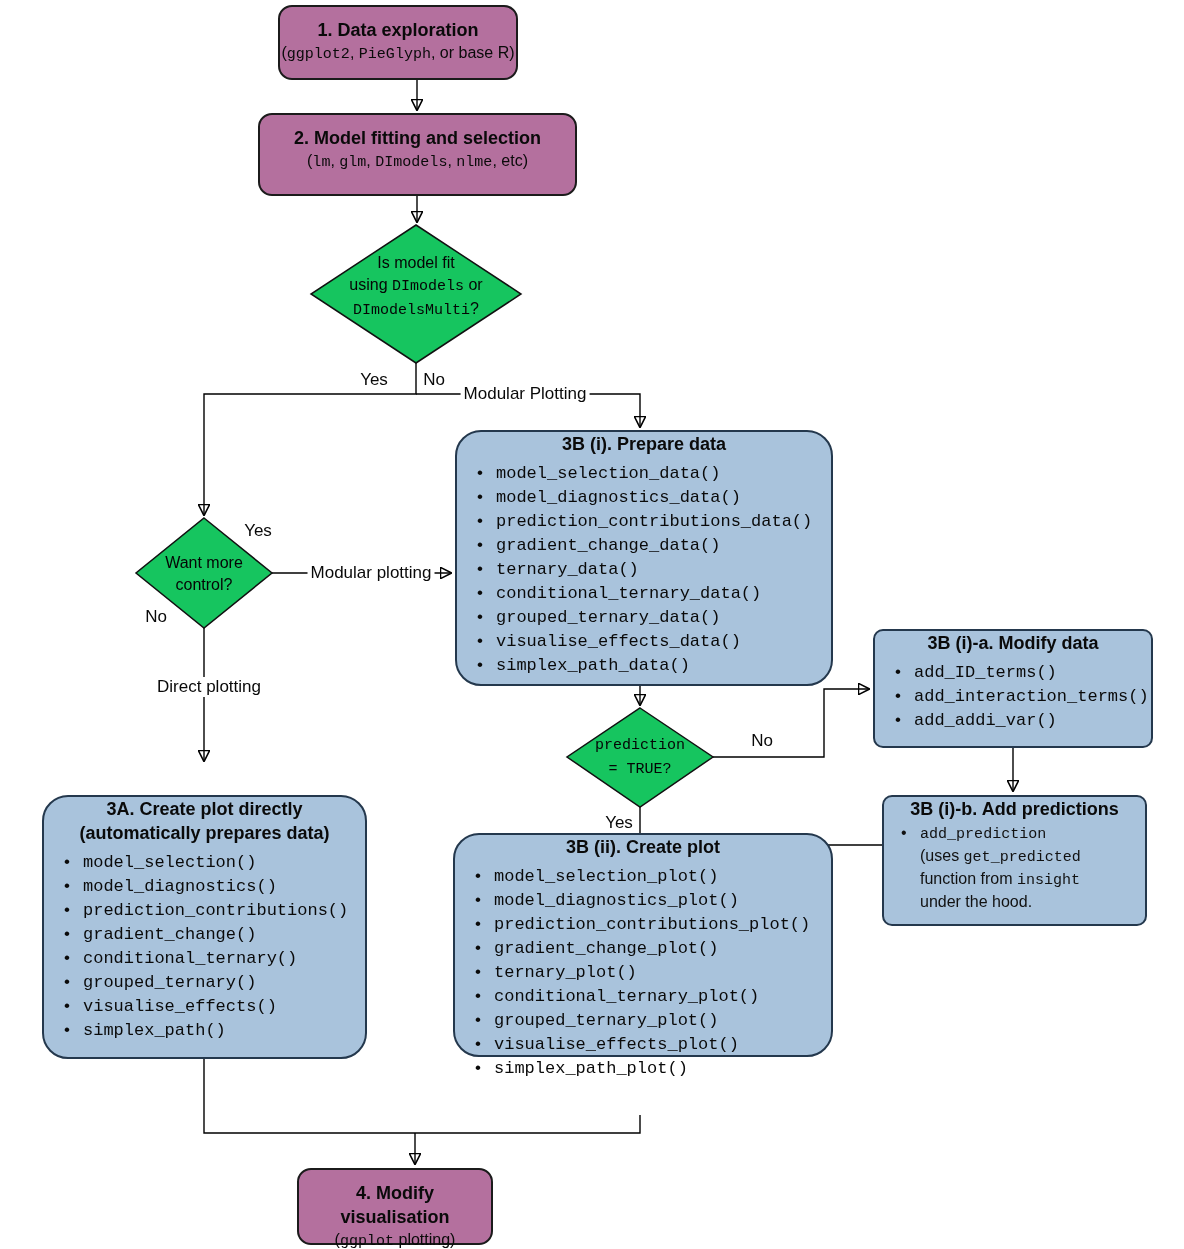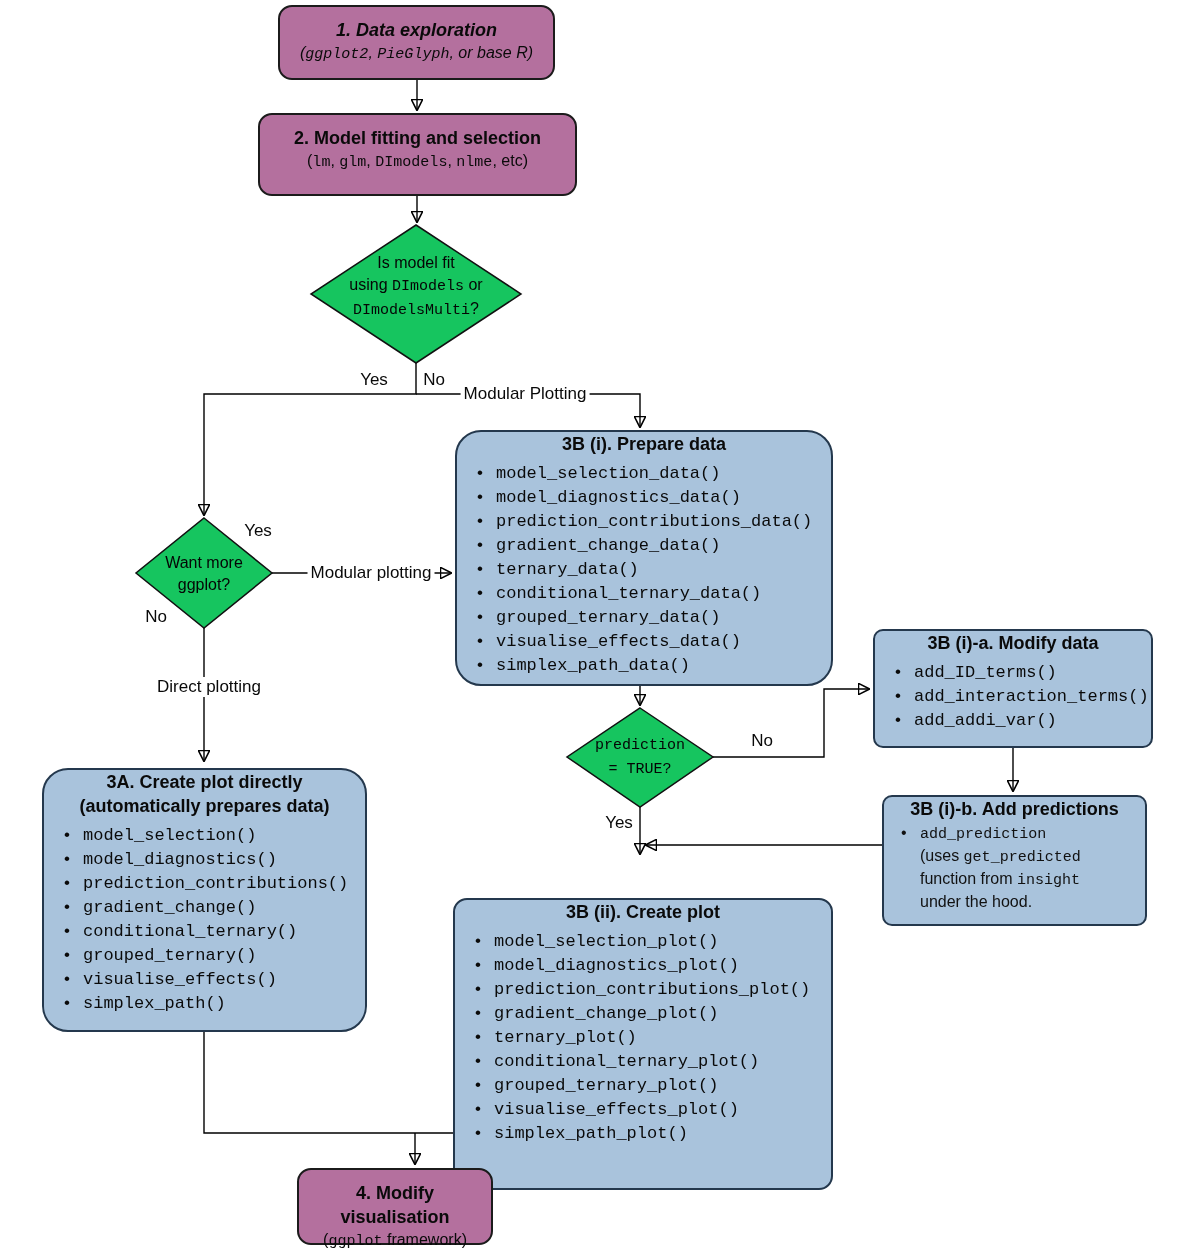--- a/index.html
+++ b/index.html
@@ -61,38 +61,38 @@
     <path d="M882 845 L647 845" marker-end="url(#arr)"></path>
     <path d="M640 807 L640 853" marker-end="url(#arr)"></path>
     <path d="M204 1029 L204 1133 L640 1133 L640 1115"></path>
     <path d="M415 1133 L415 1163" marker-end="url(#arr)"></path>
 
     <polygon points="416,225 521,294 416,363 311,294" style="fill:var(--c-green)" stroke="#111" stroke-width="1.5"></polygon>
     <polygon points="204,518 272,573 204,628 136,573" style="fill:var(--c-green)" stroke="#111" stroke-width="1.5"></polygon>
     <polygon points="640,708 713,757 640,807 567,757" style="fill:var(--c-green)" stroke="#111" stroke-width="1.5"></polygon>
   </svg>
 
-  <div class="node purple" style="left:278px; top:5px; width:277px; height:75px;font-style:italic;">
+  <div class="node purple" style="left:278px; top:5px; width:240px; height:75px;">
     <div class="node-title">1. Data exploration</div>
     <div class="node-sub"><span>(</span><span class="mono">ggplot2</span><span>, </span><span class="mono">PieGlyph</span><span>, or base R)</span></div>
   </div>
 
   <div class="node purple" style="left:258px; top:113px; width:319px; height:83px;">
     <div class="node-title">2. Model fitting and selection</div>
     <div class="node-sub"><span>(</span><span class="mono">lm</span><span>, </span><span class="mono">glm</span><span>, </span><span class="mono">DImodels</span><span>, </span><span class="mono">nlme</span><span>, etc)</span></div>
   </div>
 
   <div class="diamond-label" style="left:316px; top:252px; width:200px;">
       <div><span>Is model fit</span></div>
       <div><span>using </span><span class="mono">DImodels</span><span> or</span></div>
       <div><span class="mono">DImodelsMulti</span><span>?</span></div>
     </div>
   <div class="diamond-label" style="left:136px; top:552px; width:136px;">
       <div><span>Want more</span></div>
-      <div><span>ggplot?</span></div>
+      <div><span>control?</span></div>
     </div>
   <div class="diamond-label allmono" style="left:567px; top:734px; width:146px;">
       <div><span class="mono">prediction</span></div>
       <div><span class="mono">= TRUE?</span></div>
     </div>
 
   <div class="node blue" style="left:455px; top:430px; width:378px; height:256px;">
     <div class="node-title">3B (i). Prepare data</div>
     <ul class="fn-list">
         <li>model_selection_data()</li>
@@ -119,53 +119,53 @@
   <div class="node blue small" style="left:882px; top:795px; width:265px; height:131px;">
     <div class="node-title">3B (i)-b. Add predictions</div>
     <div class="bullet-lines">
         <div><span class="mono">add_prediction</span></div>
         <div><span>(uses </span><span class="mono">get_predicted</span></div>
         <div><span>function from </span><span class="mono">insight</span></div>
         <div><span>under the hood.</span></div>
       </div>
   </div>
 
-  <div class="node blue" style="left:453px; top:898px; width:380px; height:292px;border-radius:14px;">
+  <div class="node blue" style="left:453px; top:833px; width:380px; height:224px;">
     <div class="node-title">3B (ii). Create plot</div>
     <ul class="fn-list">
         <li>model_selection_plot()</li>
         <li>model_diagnostics_plot()</li>
         <li>prediction_contributions_plot()</li>
         <li>gradient_change_plot()</li>
         <li>ternary_plot()</li>
         <li>conditional_ternary_plot()</li>
         <li>grouped_ternary_plot()</li>
         <li>visualise_effects_plot()</li>
         <li>simplex_path_plot()</li>
       </ul>
   </div>
 
-  <div class="node blue" style="left:42px; top:768px; width:325px; height:264px;">
+  <div class="node blue" style="left:42px; top:795px; width:325px; height:264px;">
     <div class="node-title">3A. Create plot directly</div>
     <div class="node-title" style="padding-top:0;">(automatically prepares data)</div>
     <ul class="fn-list">
         <li>model_selection()</li>
         <li>model_diagnostics()</li>
         <li>prediction_contributions()</li>
         <li>gradient_change()</li>
         <li>conditional_ternary()</li>
         <li>grouped_ternary()</li>
         <li>visualise_effects()</li>
         <li>simplex_path()</li>
       </ul>
   </div>
 
   <div class="node purple" style="left:297px; top:1168px; width:196px; height:77px;">
     <div class="node-title">4. Modify visualisation</div>
-    <div class="node-sub"><span>(</span><span class="mono">ggplot</span><span> framework)</span></div>
+    <div class="node-sub"><span>(</span><span class="mono">ggplot</span><span> plotting)</span></div>
   </div>
 
   <span class="edge-label" style="left:374px; top:380px;">Yes</span>
   <span class="edge-label" style="left:434px; top:380px;">No</span>
   <span class="edge-label on-line" style="left:525px; top:394px;">Modular Plotting</span>
   <span class="edge-label" style="left:258px; top:531px;">Yes</span>
   <span class="edge-label on-line" style="left:371px; top:573px;">Modular plotting</span>
   <span class="edge-label" style="left:156px; top:617px;">No</span>
   <span class="edge-label on-line" style="left:209px; top:687px;">Direct plotting</span>
   <span class="edge-label" style="left:762px; top:741px;">No</span>

